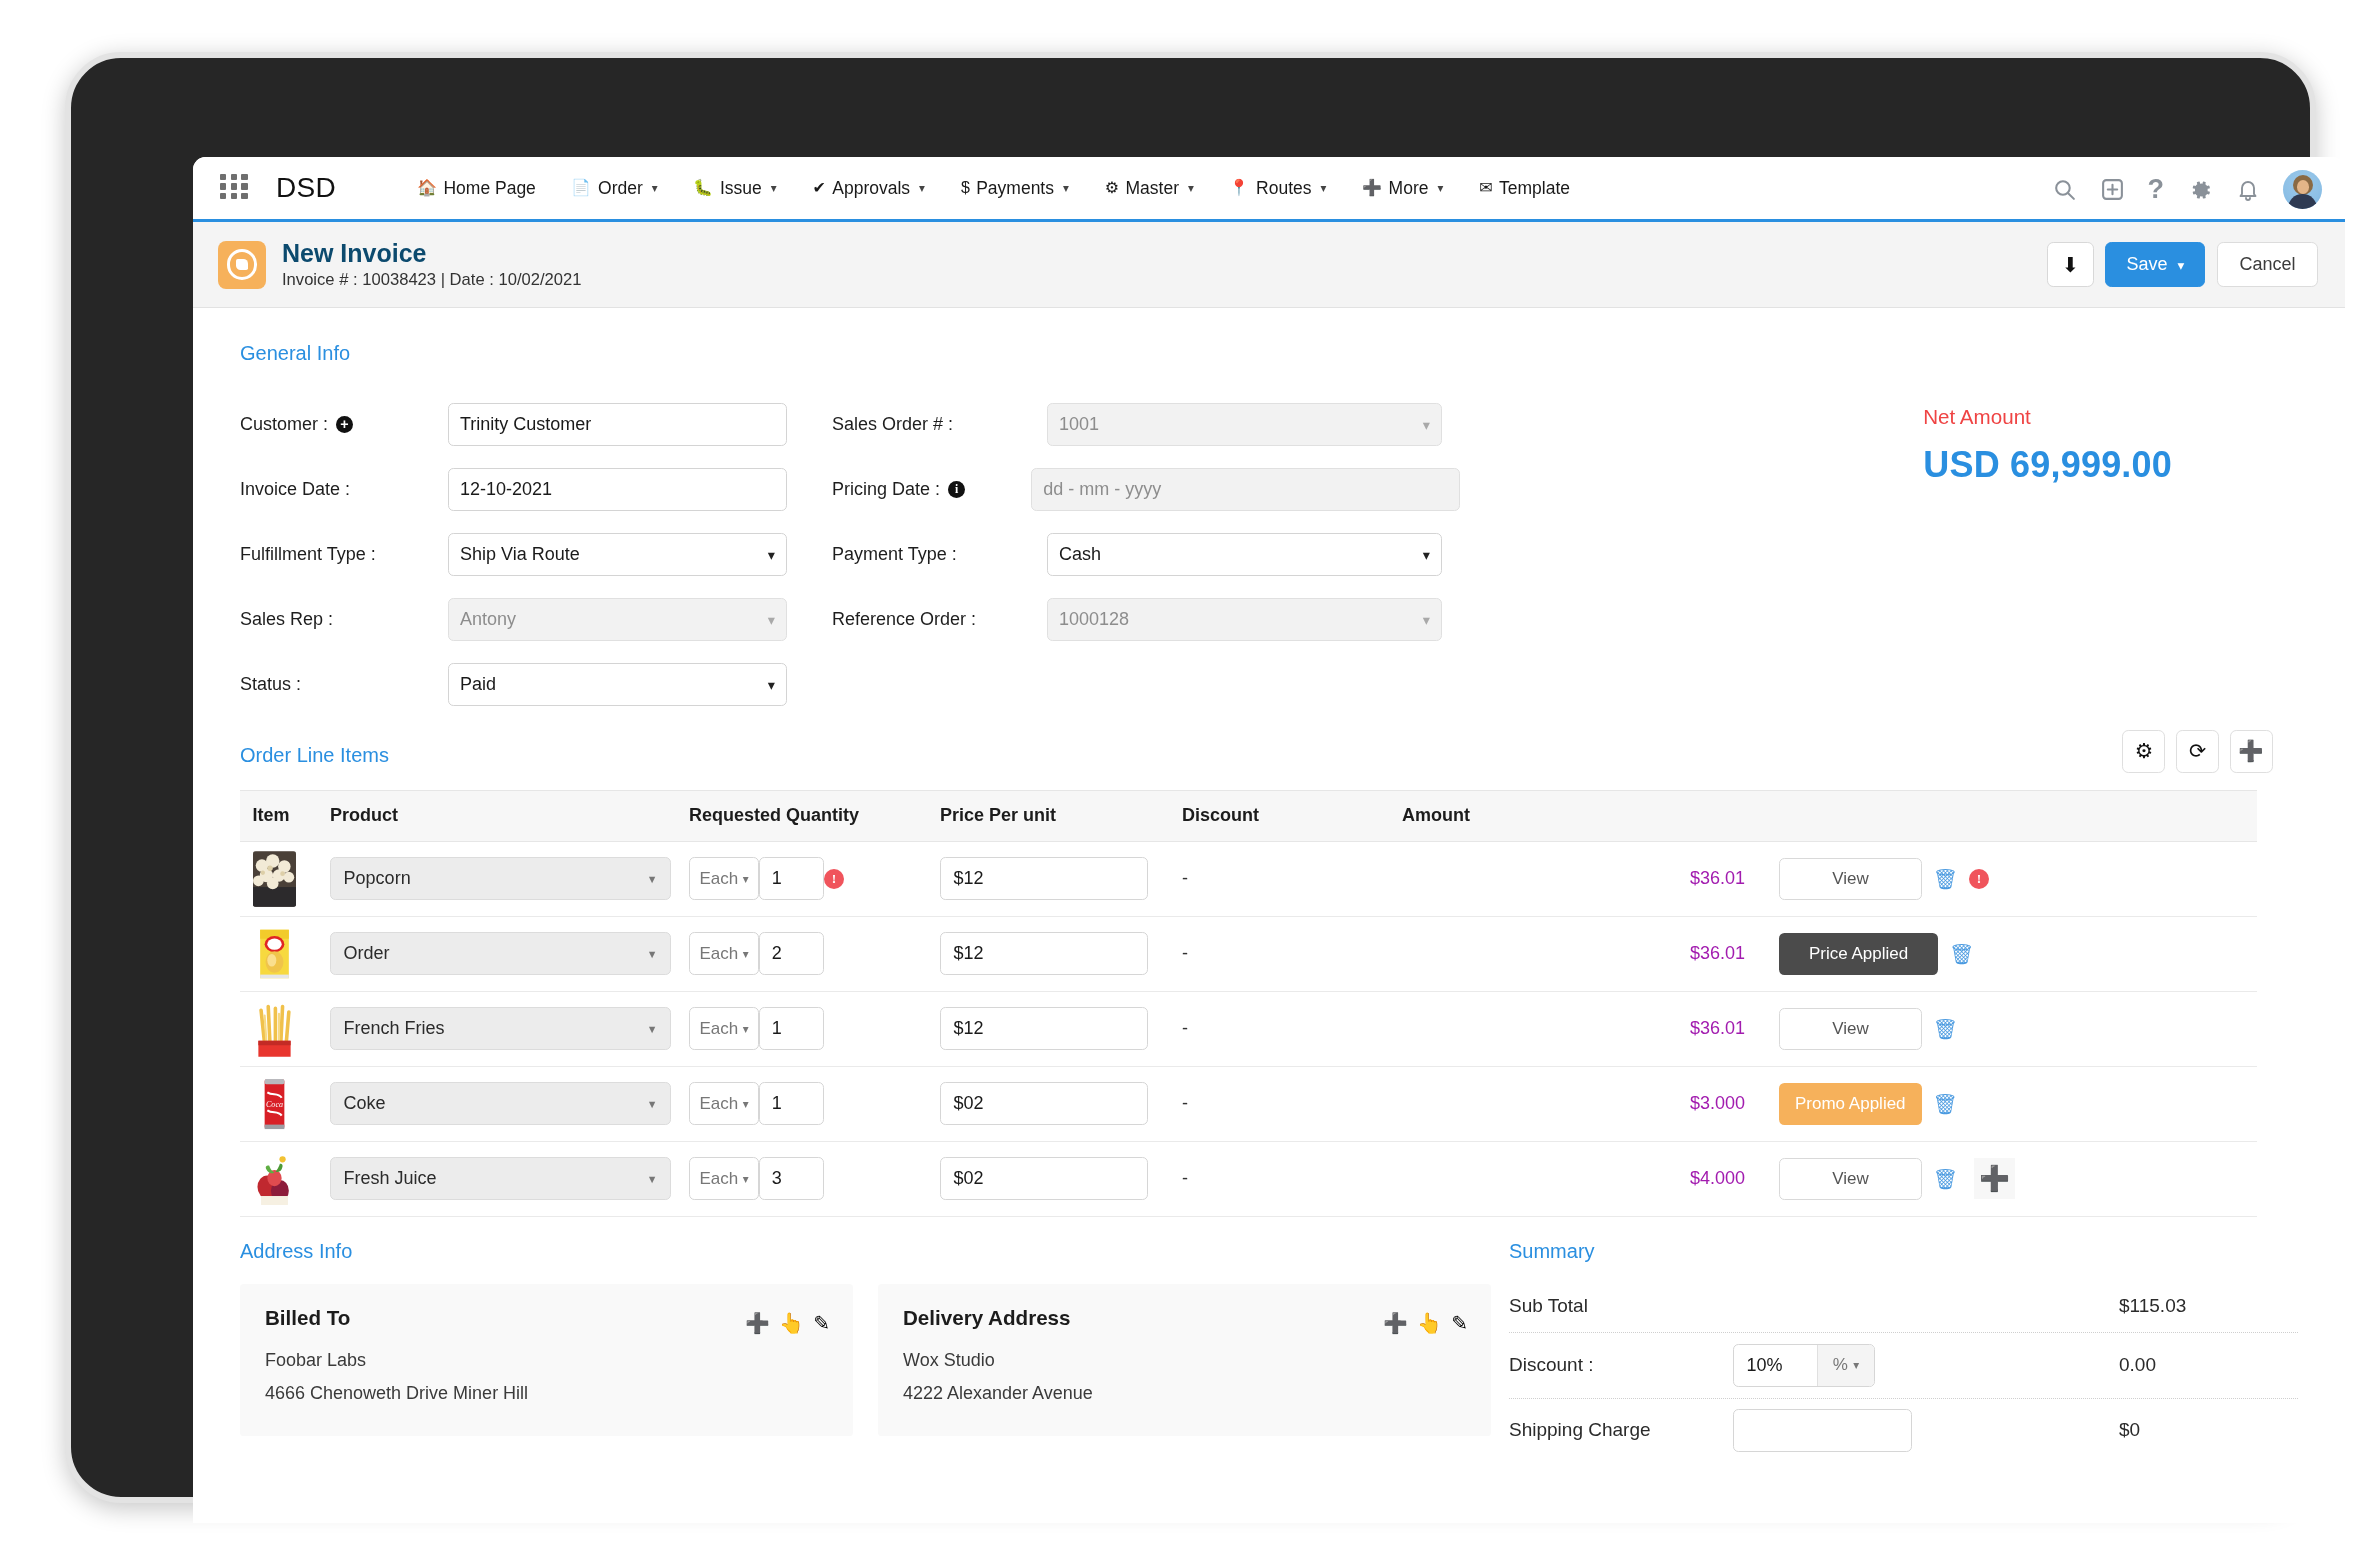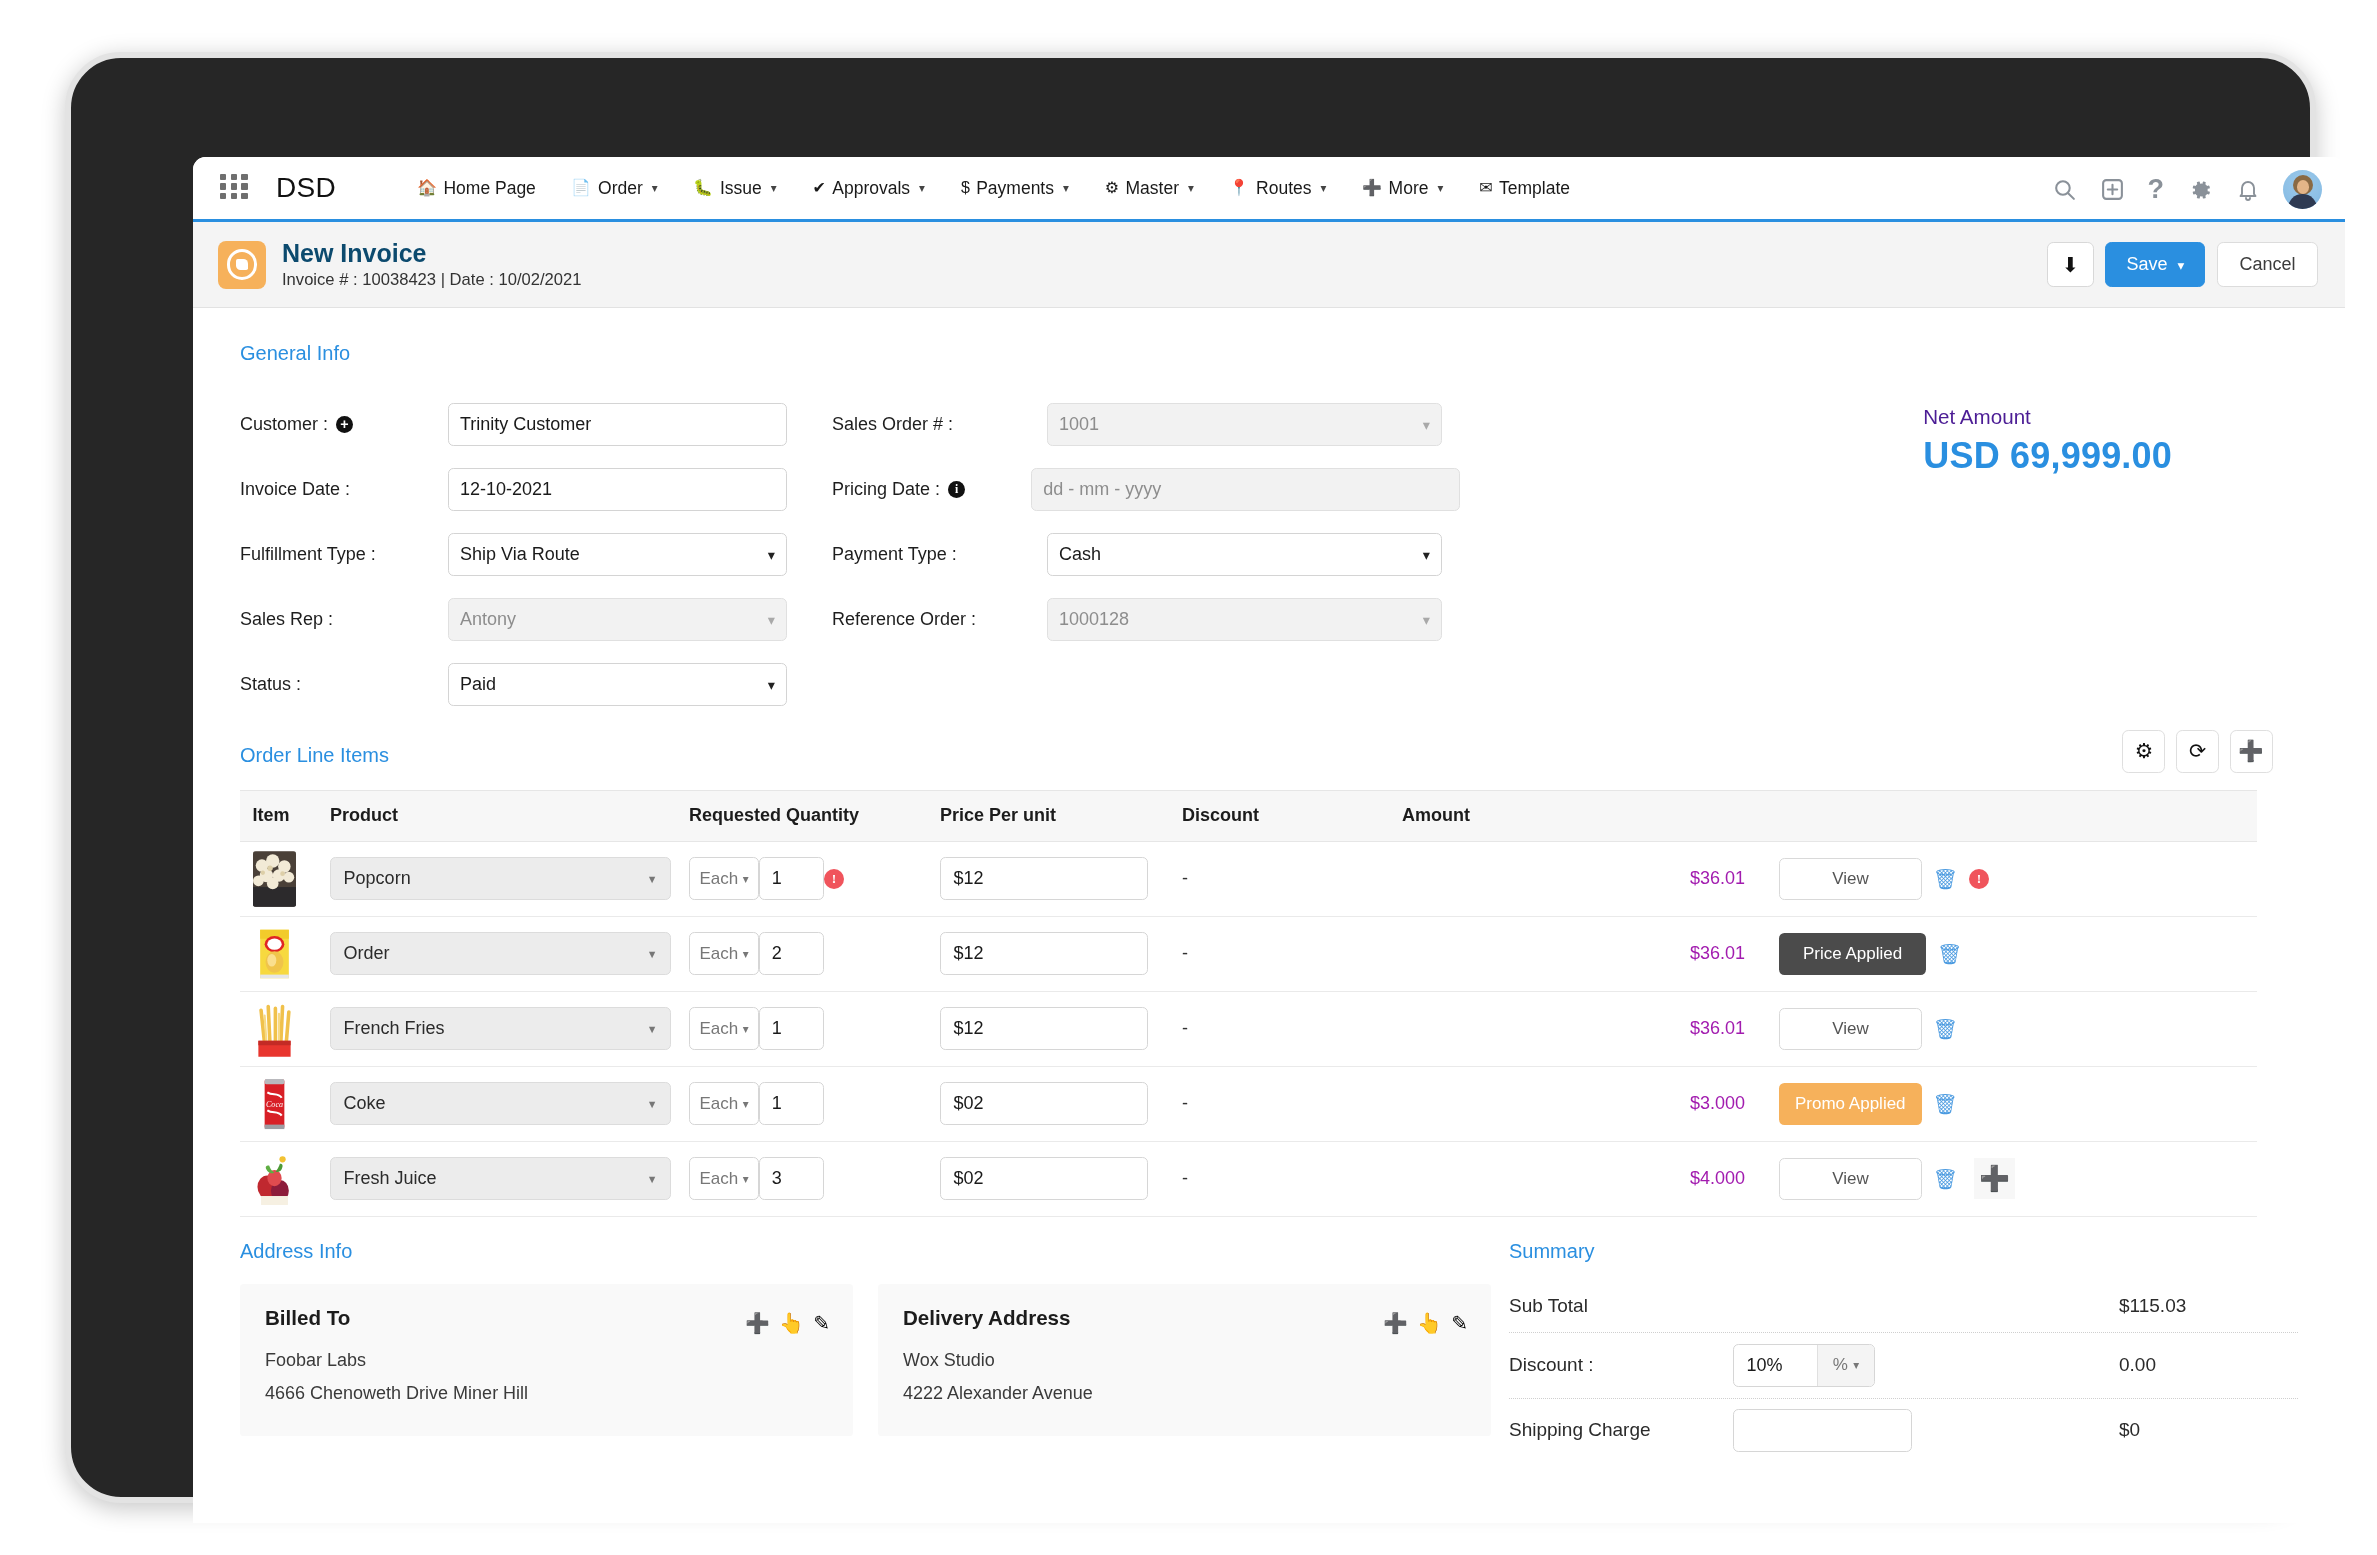--- a/index.html
+++ b/index.html
@@ -123,21 +123,21 @@
     width: 17px; height: 17px; border-radius: 50%; background: #111; color: #fff;
     font-size: 11.7px; display: inline-flex; align-items: center; justify-content: center;
     font-weight: 700; font-family: "Liberation Serif", serif;
   }
   .plus-dot {
     width: 17px; height: 17px; border-radius: 50%; background: #111; color: #fff;
     font-size: 14.3px; line-height: 14.3px; display: inline-flex; align-items: center;
     justify-content: center; font-weight: 700; cursor: pointer;
   }
   .netbox { position: absolute; right: 126px; top: 12.6px; }
-  .net-label { font-size: 20.6px; color: #4c1d95; margin-bottom: 6px; }
+  .net-label { font-size: 20.6px; color: #ef4444; margin-bottom: 15px; }
   .net-value { font-size: 36px; color: #2a8fe0; font-weight: 600; letter-spacing: 0.2px; }
 
   
   .li-head { display: flex; align-items: flex-start; margin-top: 12.6px; position: relative; }
   .li-tools { position: absolute; right: 25px; top: -14.3px; display: flex; gap: 10.8px; }
   .tool-btn {
     width: 43px; height: 43px; background:#fff; border: 0.9px solid #dfdfdf; border-radius: 6.3px;
     display: flex; align-items: center; justify-content: center; font-size: 20.6px; cursor: pointer; color:#111;
   }
   table.items { width: 2016px; border-collapse: collapse; margin-top: 23px; table-layout: fixed; }
@@ -174,21 +174,21 @@
     display:flex; align-items:center; padding-left: 12.6px; font-size:18px; color:#1a1a1a;
   }
   .disc-cell { font-size: 18px; color: #333; }
   .amt-cell { font-size: 18px; color: #a21caf; text-align: right; padding-right: 34px !important; }
   .act-wrap { display: flex; align-items: center; gap: 10.8px; }
   .btn-view {
     width: 143px; height: 42px; background:#fff; border:0.9px solid #d9d9d9; border-radius:5.4px;
     display:flex; align-items:center; justify-content:center; font-size:17px; color:#555; cursor:pointer;
   }
   .badge-dark {
-    height: 42px; background:#4b4b4b; color:#fff; border-radius:5.4px; padding: 0 24px;
+    height: 42px; background:#4b4b4b; color:#fff; border-radius:5.4px; padding: 0 30px;
     display:flex; align-items:center; font-size:17px; cursor:pointer;
   }
   .badge-orange {
     height: 42px; background:#f6b15b; color:#fff; border-radius:5.4px; padding: 0 16px;
     display:flex; align-items:center; font-size:17px; cursor:pointer;
   }
   .trash { color:#4a9ae0; font-size: 20px; cursor:pointer; }
   .add-sq {
     width: 41px; height: 41px; background:#f7f7f7; display:flex; align-items:center;
     justify-content:center; font-size: 25px; color:#111; cursor:pointer; margin-left: 5.4px;

